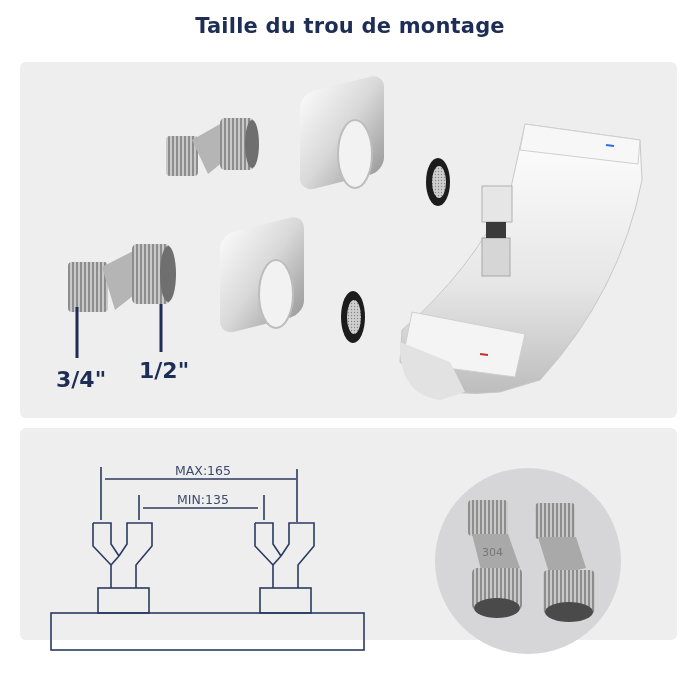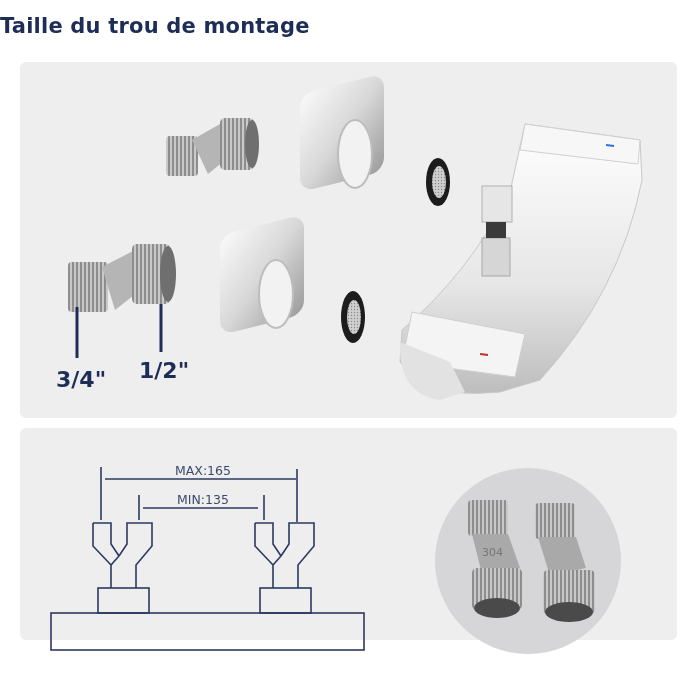--- a/index.html
+++ b/index.html
@@ -1,17 +1,17 @@
 <!DOCTYPE html>
 <html><head>
 <meta charset="utf-8">
 <style>
   html,body{margin:0;padding:0;background:#ffffff;}
   body{width:700px;height:700px;position:relative;overflow:hidden;font-family:"DejaVu Sans","Liberation Sans",sans-serif;}
-  .title{position:absolute;left:0;top:14px;width:700px;font-size:21px;font-weight:bold;color:#1d2d55;letter-spacing:0.2px;}
+  .title{position:absolute;left:0;top:14px;width:700px;text-align:center;font-size:21px;font-weight:bold;color:#1d2d55;letter-spacing:0.2px;}
   .panel{position:absolute;left:20px;width:657px;background:#eeeeee;border-radius:6px;}
   .panel-top{top:62px;height:356px;}
   .panel-bottom{top:428px;height:212px;}
   .size-label{position:absolute;font-size:22px;font-weight:bold;color:#1d2d55;font-family:"DejaVu Sans",sans-serif;}
   svg{position:absolute;left:0;top:0;}
   .dim-text{font-family:"DejaVu Sans",sans-serif;font-size:12.5px;fill:#3c4a6b;}
 </style>
 </head>
 <body>
 

